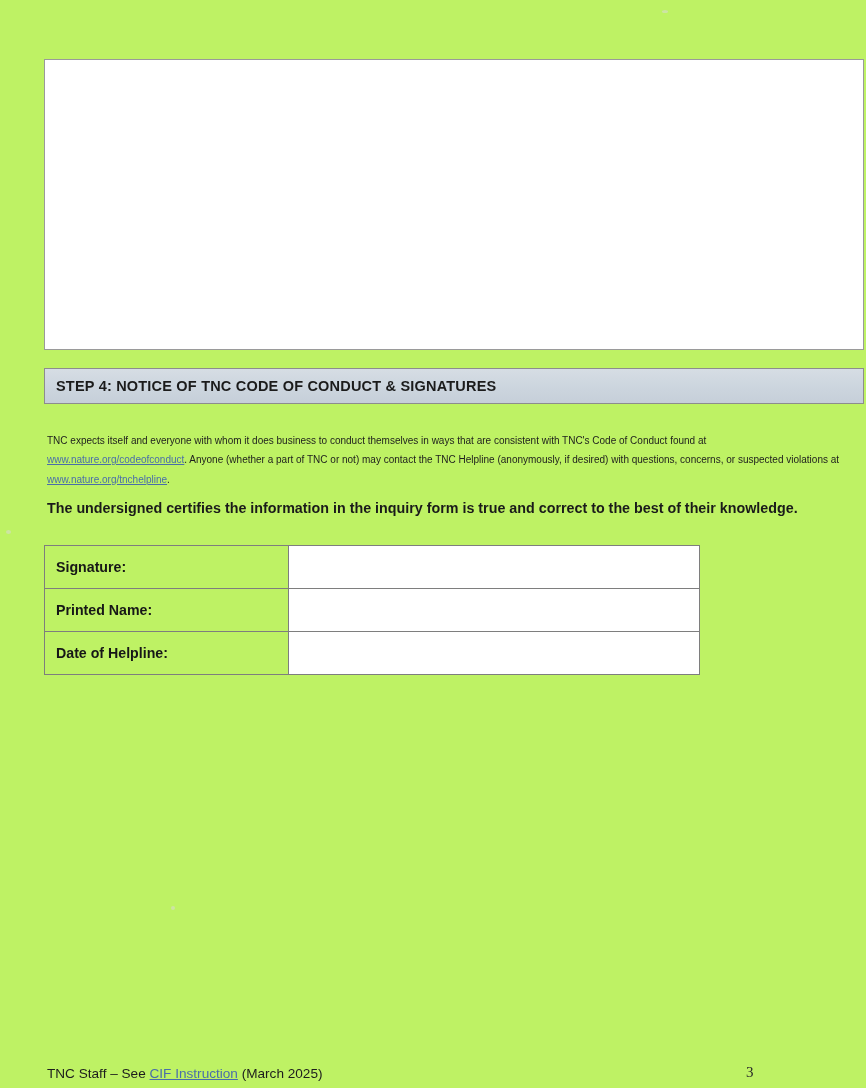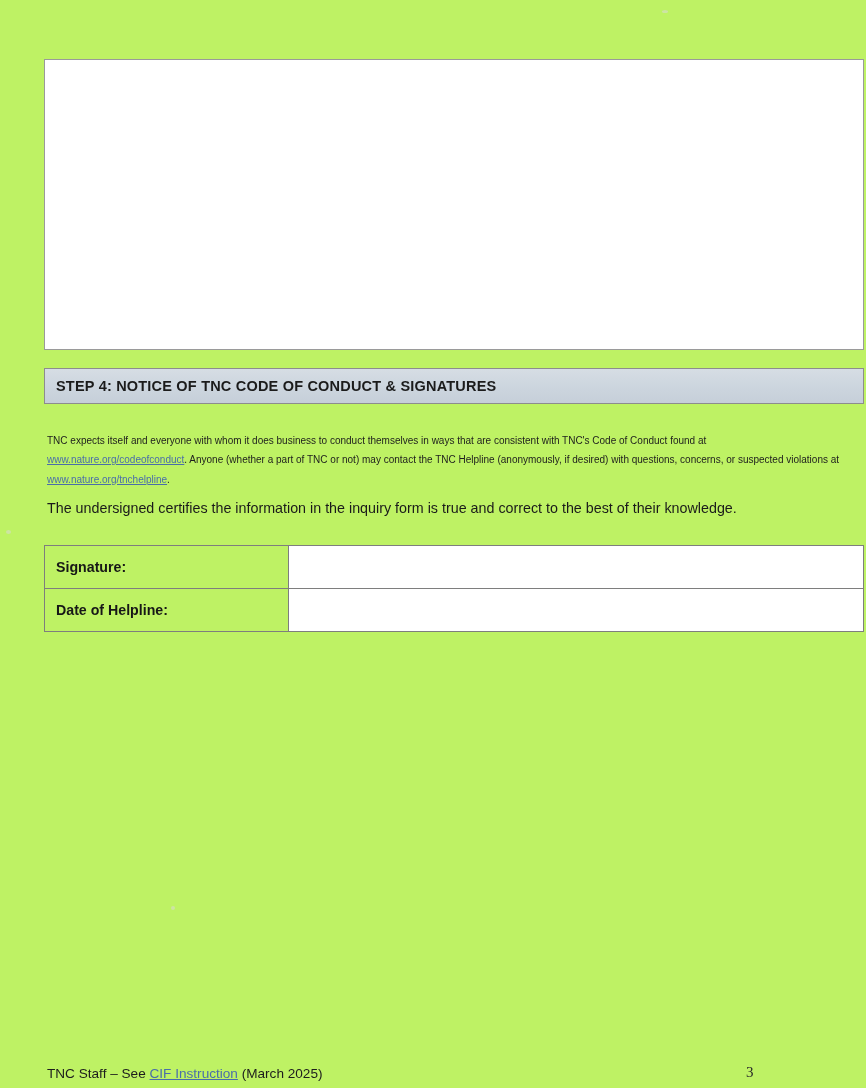--- a/index.html
+++ b/index.html
@@ -80,30 +80,30 @@
     text-underline-offset: 1px;
   }
 
   .certify {
     position: absolute;
     left: 47px;
     top: 499px;
     width: 810px;
     font-size: 14.3px;
     line-height: 19px;
-    font-weight: normal;
+    font-weight: bold;
     color: #1a1a1a;
   }
 
   
   .sig-table {
     position: absolute;
     left: 44px;
     top: 545px;
-    width: 820px;
+    width: 656px;
     border-collapse: collapse;
     table-layout: fixed;
   }
   .sig-table td {
     border: 1px solid #7e7e7e;
     height: 43px;
     vertical-align: middle;
     padding: 0 0 0 11px;
     box-sizing: border-box;
   }
@@ -160,20 +160,26 @@
   <table class="sig-table">
     <tbody>
       <tr>
         <td>
           <span class="sig-label">Signature:</span>
         </td>
         <td class="sig-value-cell"></td>
       </tr>
       <tr>
         <td>
+          <span class="sig-label">Printed Name:</span>
+        </td>
+        <td class="sig-value-cell"></td>
+      </tr>
+      <tr>
+        <td>
           <span class="sig-label">Date of Helpline:</span>
         </td>
         <td class="sig-value-cell"></td>
       </tr>
     </tbody>
   </table>
 
   <div class="footer-left"><span>TNC Staff – See </span><a href="#" class="doc-link">CIF Instruction</a><span> (March 2025)</span></div>
 
   <div class="footer-page">3</div>

